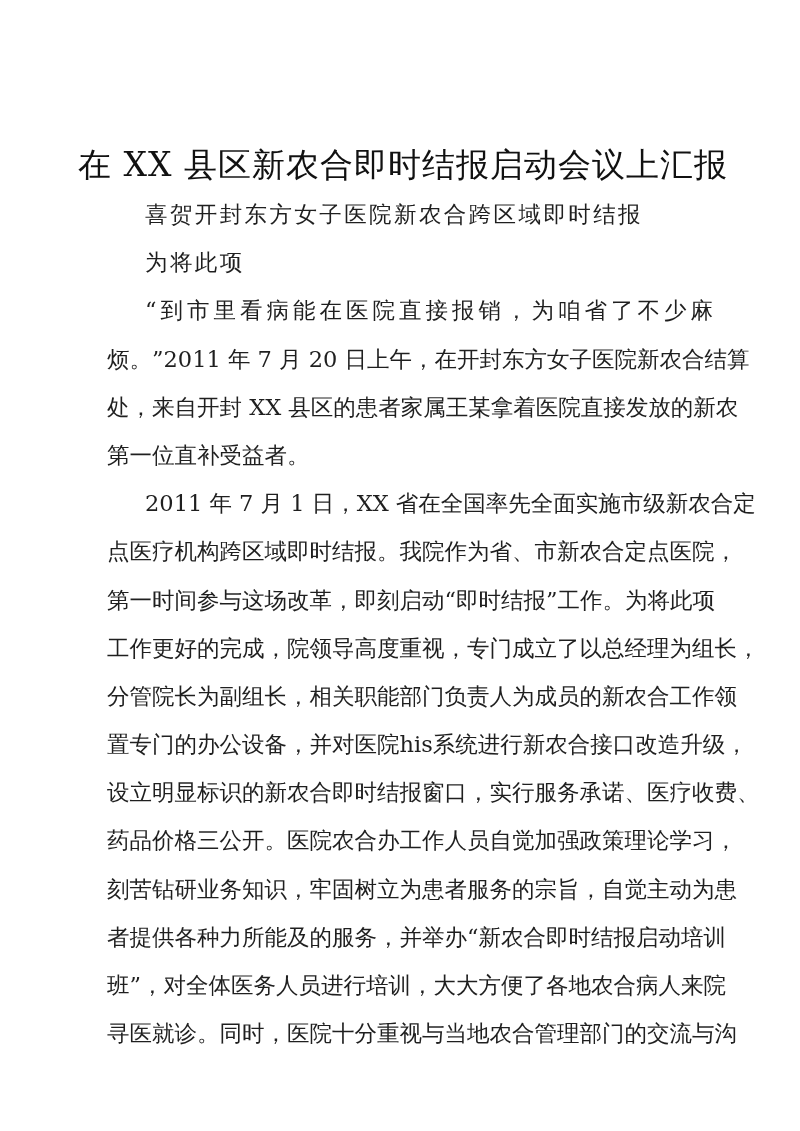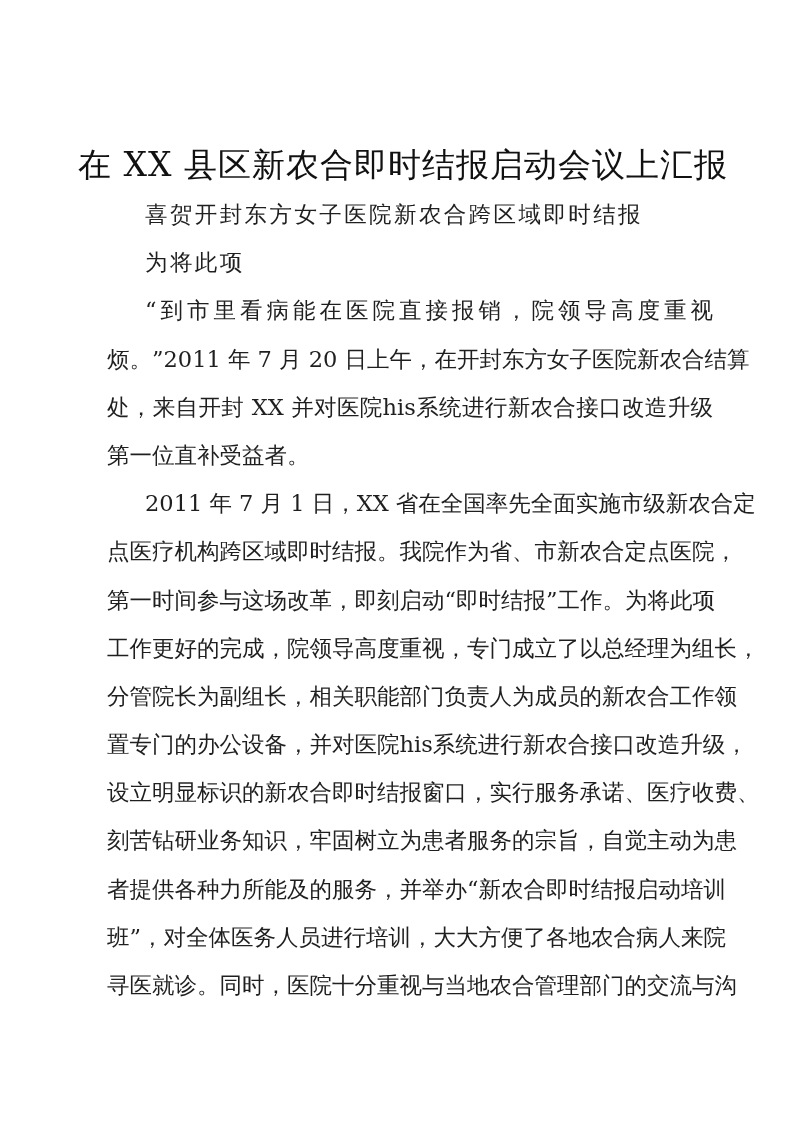--- a/index.html
+++ b/index.html
@@ -75,34 +75,35 @@
 
 <div class="page">
 
   <h1 class="title">在 XX 县区新农合即时结报启动会议上汇报</h1>
 
   <div class="body-text">
     <div class="line subtitle indent">喜贺开封东方女子医院新农合跨区域即时结报</div>
     <div class="line subtitle indent">为将此项</div>
 
     <div>
-      <div class="line indent">“到市里看病能在医院直接报销，院领导高度重视</div>
+      <div class="line indent">“到市里看病能在医院直接报销，为咱省了不少麻</div>
       <div class="line">烦。”2011 年 7 月 20 日上午，在开封东方女子医院新农合结算</div>
-      <div class="line">处，来自开封 XX 并对医院his系统进行新农合接口改造升级</div>
+      <div class="line">处，来自开封 XX 县区的患者家属王某拿着医院直接发放的新农</div>
       <div class="line short">第一位直补受益者。</div>
     </div>
 
     <div>
       <div class="line indent">2011 年 7 月 1 日，XX 省在全国率先全面实施市级新农合定</div>
       <div class="line">点医疗机构跨区域即时结报。我院作为省、市新农合定点医院，</div>
       <div class="line">第一时间参与这场改革，即刻启动“即时结报”工作。为将此项</div>
       <div class="line">工作更好的完成，院领导高度重视，专门成立了以总经理为组长，</div>
       <div class="line">分管院长为副组长，相关职能部门负责人为成员的新农合工作领</div>
       <div class="line">置专门的办公设备，并对医院his系统进行新农合接口改造升级，</div>
       <div class="line">设立明显标识的新农合即时结报窗口，实行服务承诺、医疗收费、</div>
+      <div class="line">药品价格三公开。医院农合办工作人员自觉加强政策理论学习，</div>
       <div class="line">刻苦钻研业务知识，牢固树立为患者服务的宗旨，自觉主动为患</div>
       <div class="line">者提供各种力所能及的服务，并举办“新农合即时结报启动培训</div>
       <div class="line">班”，对全体医务人员进行培训，大大方便了各地农合病人来院</div>
       <div class="line">寻医就诊。同时，医院十分重视与当地农合管理部门的交流与沟</div>
     </div>
   </div>
 
 
 </div>
 

